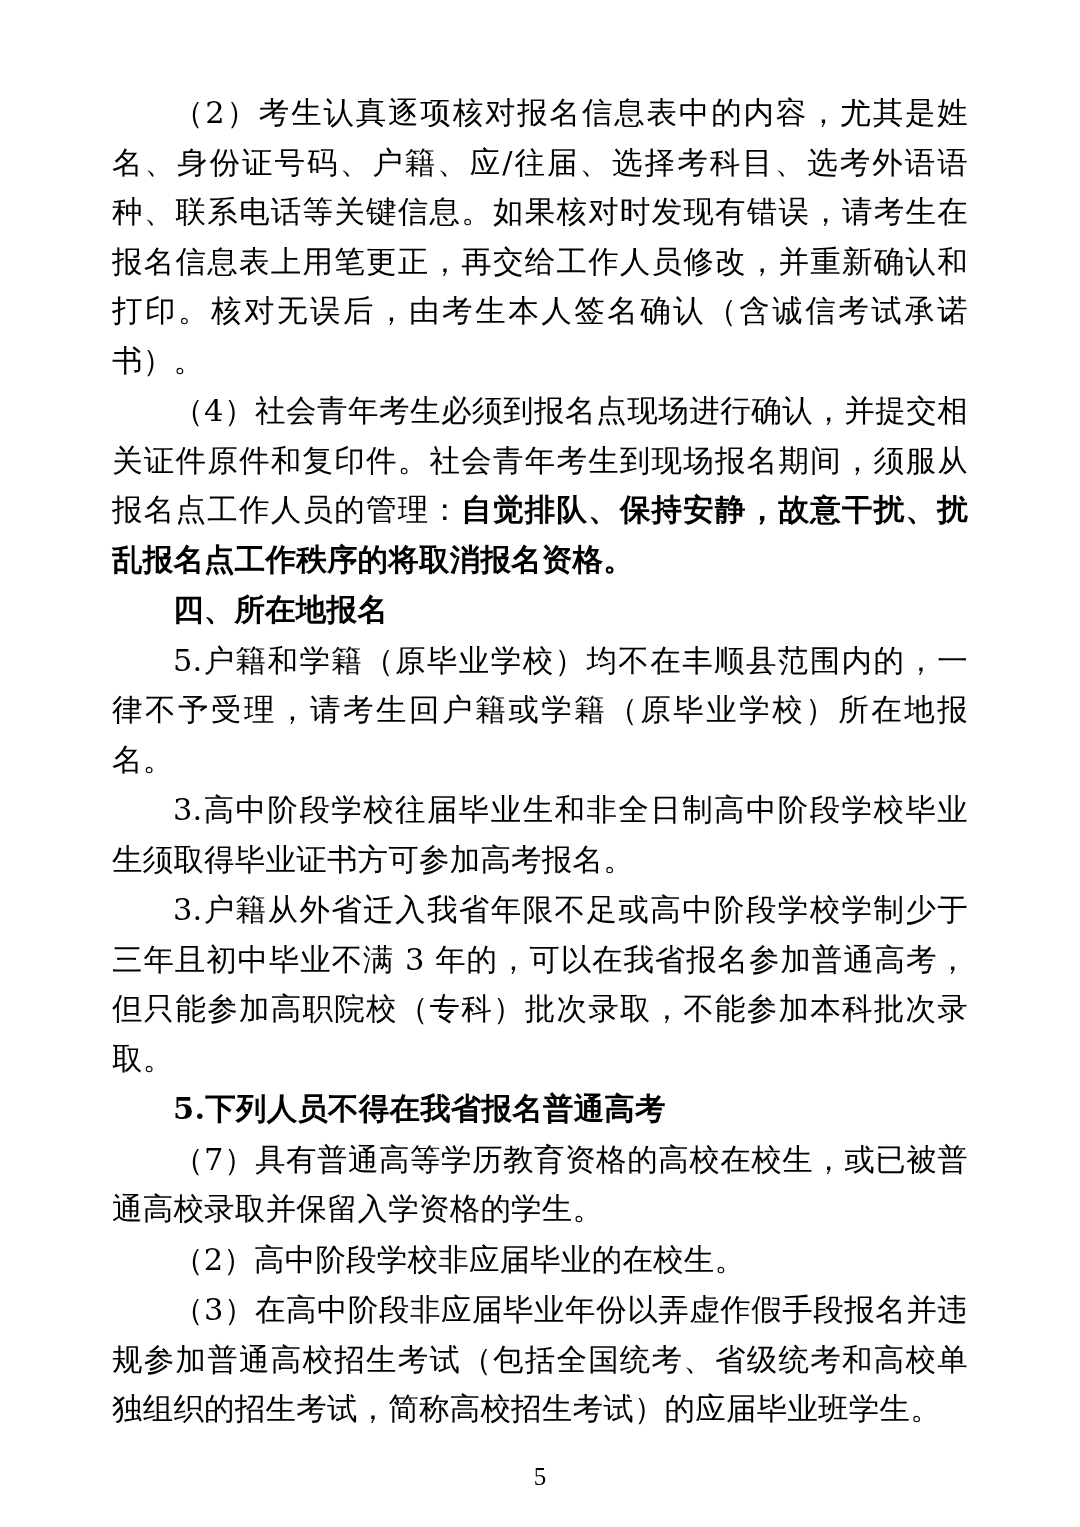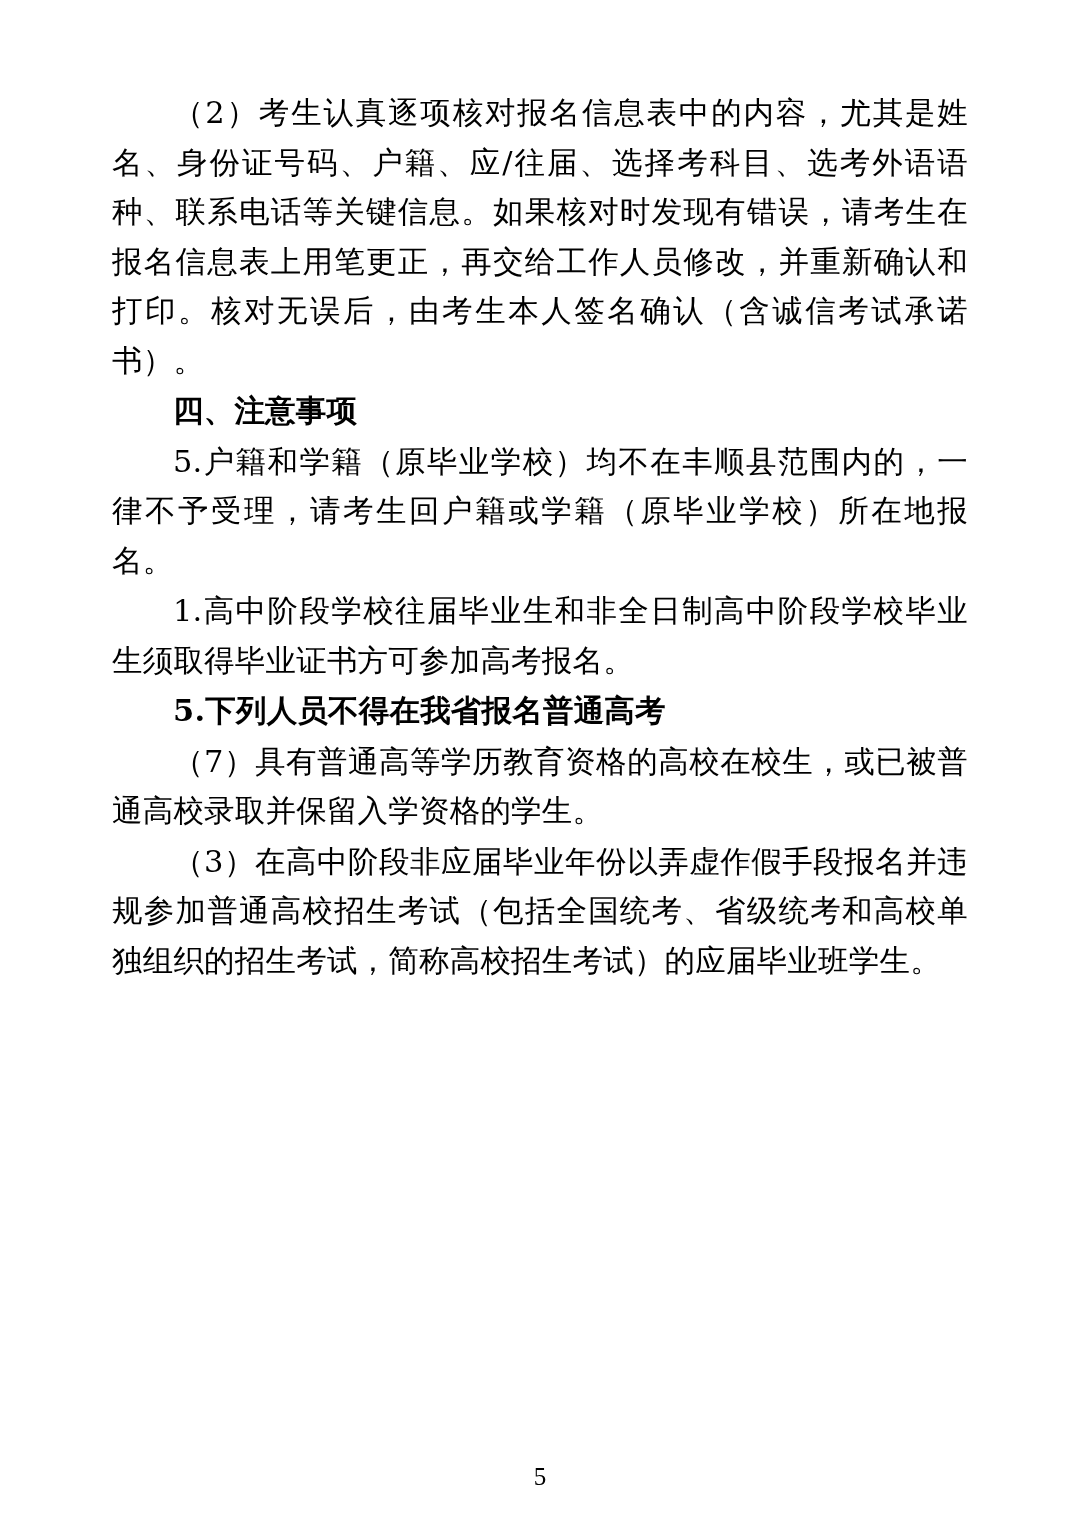--- a/index.html
+++ b/index.html
@@ -63,30 +63,33 @@
 </style>
 </head>
 <body>
 
 <div class="page">
   <div class="doc-body">
 
     <p class="para indent">（2）考生认真逐项核对报名信息表中的内容，尤其是姓名、身份证号码、户籍、应/往届、选择考科目、选考外语语种、联系电话等关键信息。如果核对时发现有错误，请考生在报名信息表上用笔更正，再交给工作人员修改，并重新确认和打印。核对无误后，由考生本人签名确认（含诚信考试承诺书）。</p>
 
 
+    <p class="para indent"><span>（4）社会青年考生必须到报名点现场进行确认，并提交相关证件原件和复印件。社会青年考生到现场报名期间，须服从报名点工作人员的管理：</span><span class="bold">自觉排队、保持安静，故意干扰、扰乱报名点工作秩序的将取消报名资格。</span></p>
 
-    <p class="heading">四、注意事项</p>
+    <p class="heading">四、所在地报名</p>
 
     <p class="para indent">5.户籍和学籍（原毕业学校）均不在丰顺县范围内的，一律不予受理，请考生回户籍或学籍（原毕业学校）所在地报名。</p>
 
-    <p class="para indent">1.高中阶段学校往届毕业生和非全日制高中阶段学校毕业生须取得毕业证书方可参加高考报名。</p>
+    <p class="para indent">3.高中阶段学校往届毕业生和非全日制高中阶段学校毕业生须取得毕业证书方可参加高考报名。</p>
 
+    <p class="para indent">3.户籍从外省迁入我省年限不足或高中阶段学校学制少于三年且初中毕业不满 3 年的，可以在我省报名参加普通高考，但只能参加高职院校（专科）批次录取，不能参加本科批次录取。</p>
 
     <p class="heading">5.下列人员不得在我省报名普通高考</p>
 
     <p class="para indent">（7）具有普通高等学历教育资格的高校在校生，或已被普通高校录取并保留入学资格的学生。</p>
 
+    <p class="para indent">（2）高中阶段学校非应届毕业的在校生。</p>
 
     <p class="para indent">（3）在高中阶段非应届毕业年份以弄虚作假手段报名并违规参加普通高校招生考试（包括全国统考、省级统考和高校单独组织的招生考试，简称高校招生考试）的应届毕业班学生。</p>
 
   </div>
   <div class="page-number">5</div>
 </div>
 
 </body></html>

